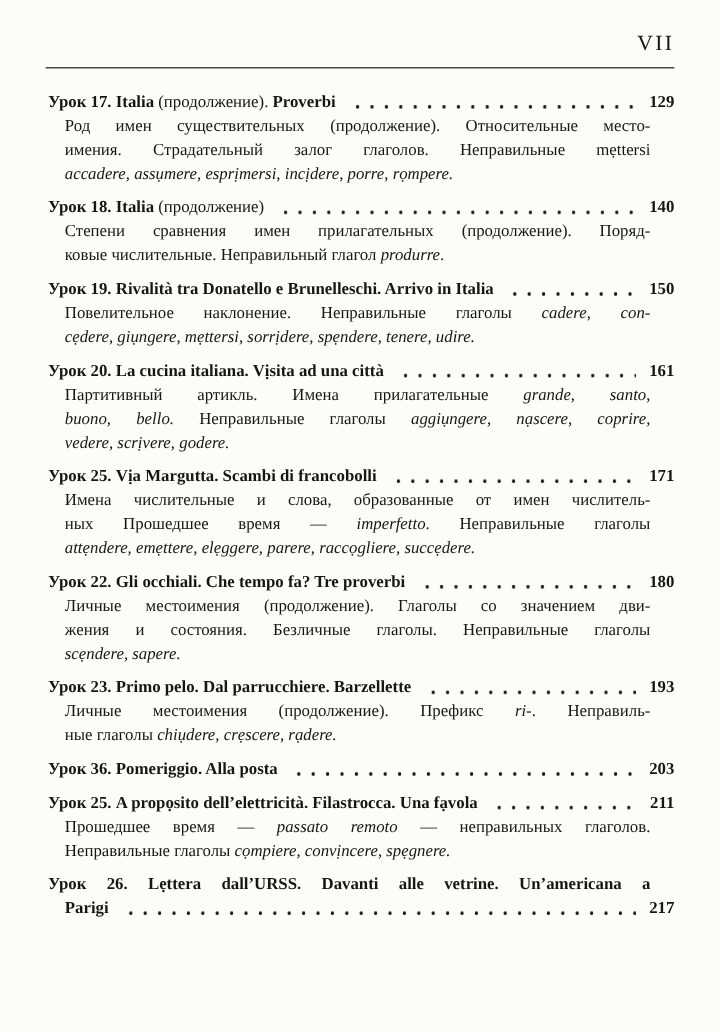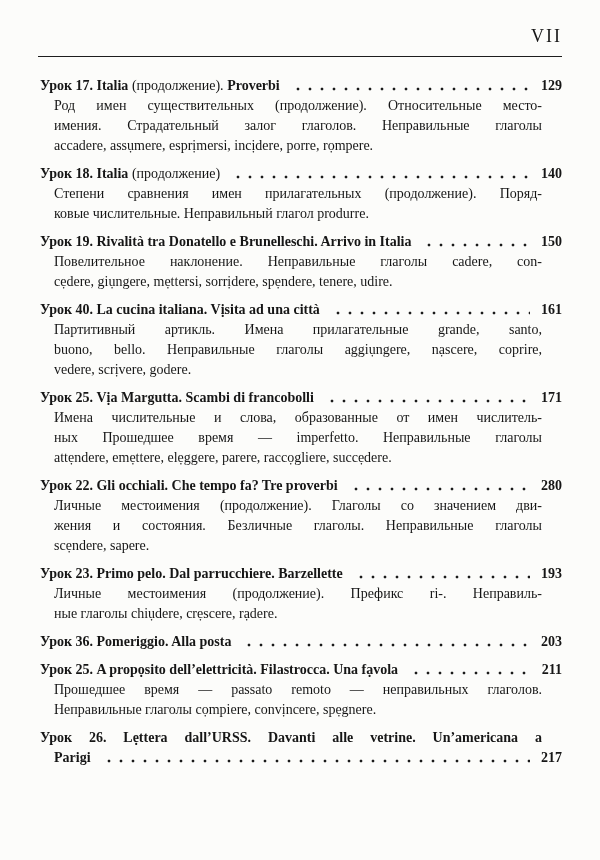--- a/index.html
+++ b/index.html
@@ -48,38 +48,38 @@
     font-size: 14px;
   }
   .desc {
     padding-left: 14px; padding-right: 20px;
     font-size: 14px; line-height: 20px;
   }
   .desc-line { text-align: left; }
   .desc-line.just { text-align: justify; text-align-last: justify; }
   .bd { font-weight: bold; }
   .rg { font-weight: normal; }
-  .it { font-weight: normal; margin-top: 14px; }
+  .it { font-style: italic; font-weight: normal; margin-top: 14px; }
 </style>
 </head>
 <body>
 
 <div class="page">
   <div class="folio">VII</div>
   <div class="rule"></div>
   <div class="content">
       <div class="entry">
         <div class="title-line">
           <span class="title-text"><span class="bd">Урок 17. Italia</span><span class="rg"> (продолжение). </span><span class="bd">Proverbi</span></span>
           <span class="leaders"></span>
           <span class="pagenum">129</span>
         </div>
         <div class="desc">
           <div class="desc-line just"><span class="rg">Род имен существительных (продолжение). Относительные место-</span></div>
-          <div class="desc-line just"><span class="rg">имения. Страдательный залог глаголов. Неправильные глаголы</span></div>
+          <div class="desc-line just"><span class="rg">имения. Страдательный залог глаголов. Неправильные mẹttersi</span></div>
           <div class="desc-line"><span class="it">accadere, assụmere, esprịmersi, incịdere, porre, rọmpere.</span></div>
         </div>
       </div>
       <div class="entry">
         <div class="title-line">
           <span class="title-text"><span class="bd">Урок 18. Italia</span><span class="rg"> (продолжение)</span></span>
           <span class="leaders"></span>
           <span class="pagenum">140</span>
         </div>
         <div class="desc">
@@ -93,21 +93,21 @@
           <span class="leaders"></span>
           <span class="pagenum">150</span>
         </div>
         <div class="desc">
           <div class="desc-line just"><span class="rg">Повелительное наклонение. Неправильные глаголы </span><span class="it">cadere, con-</span></div>
           <div class="desc-line"><span class="it">cẹdere, giụngere, mẹttersi, sorrịdere, spẹndere, tenere, udire.</span></div>
         </div>
       </div>
       <div class="entry">
         <div class="title-line">
-          <span class="title-text"><span class="bd">Урок 40. La cucina italiana. Vịsita ad una città</span></span>
+          <span class="title-text"><span class="bd">Урок 20. La cucina italiana. Vịsita ad una città</span></span>
           <span class="leaders"></span>
           <span class="pagenum">161</span>
         </div>
         <div class="desc">
           <div class="desc-line just"><span class="rg">Партитивный артикль. Имена прилагательные </span><span class="it">grande, santo,</span></div>
           <div class="desc-line just"><span class="it">buono, bello.</span><span class="rg"> Неправильные глаголы </span><span class="it">aggiụngere, nạscere, coprire,</span></div>
           <div class="desc-line"><span class="it">vedere, scrịvere, godere.</span></div>
         </div>
       </div>
       <div class="entry">
@@ -119,21 +119,21 @@
         <div class="desc">
           <div class="desc-line just"><span class="rg">Имена числительные и слова, образованные от имен числитель-</span></div>
           <div class="desc-line just"><span class="rg">ных Прошедшее время — </span><span class="it">imperfetto</span><span class="rg">. Неправильные глаголы</span></div>
           <div class="desc-line"><span class="it">attẹndere, emẹttere, elẹggere, parere, raccọgliere, succẹdere.</span></div>
         </div>
       </div>
       <div class="entry">
         <div class="title-line">
           <span class="title-text"><span class="bd">Урок 22. Gli occhiali. Che tempo fa? Tre proverbi</span></span>
           <span class="leaders"></span>
-          <span class="pagenum">280</span>
+          <span class="pagenum">180</span>
         </div>
         <div class="desc">
           <div class="desc-line just"><span class="rg">Личные местоимения (продолжение). Глаголы со значением дви-</span></div>
           <div class="desc-line just"><span class="rg">жения и состояния. Безличные глаголы. Неправильные глаголы</span></div>
           <div class="desc-line"><span class="it">scẹndere, sapere.</span></div>
         </div>
       </div>
       <div class="entry">
         <div class="title-line">
           <span class="title-text"><span class="bd">Урок 23. Primo pelo. Dal parrucchiere. Barzellette</span></span>

